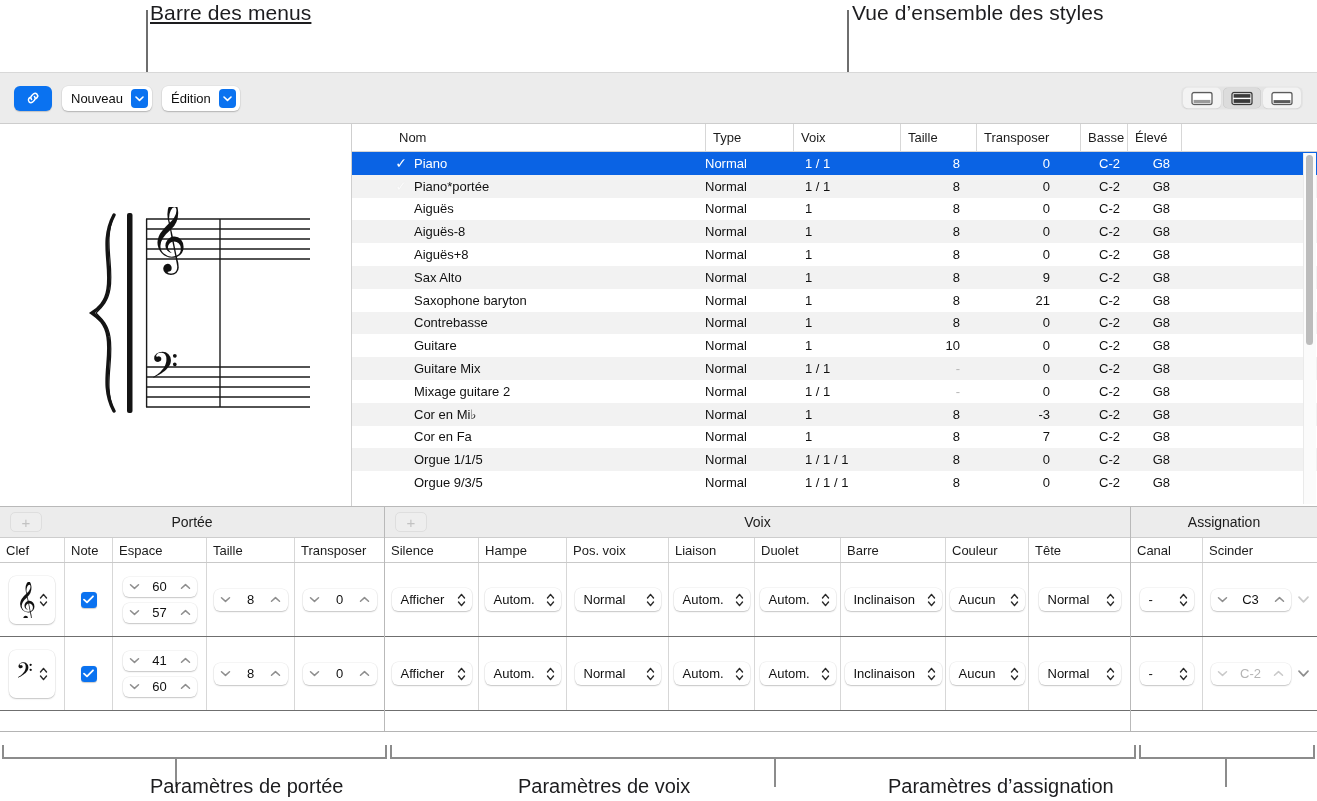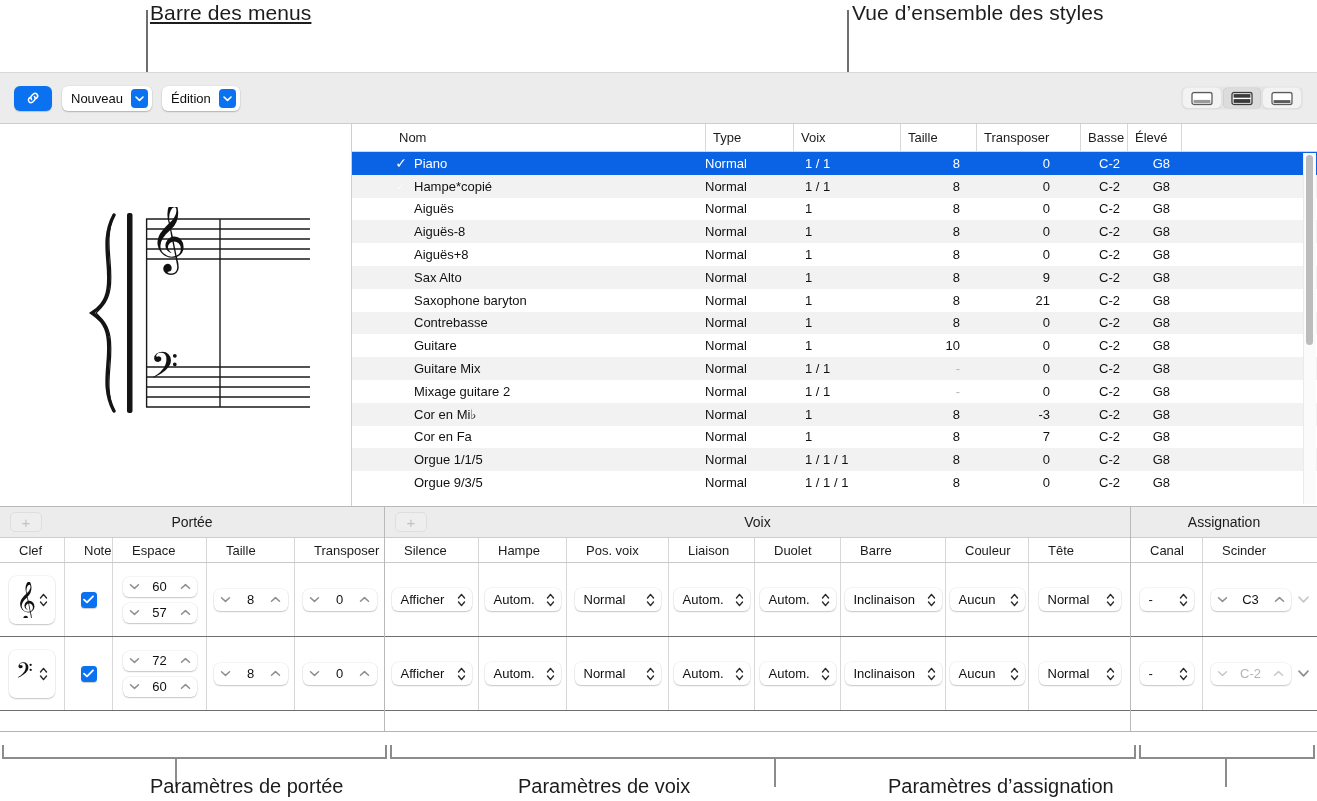--- a/index.html
+++ b/index.html
@@ -190,21 +190,21 @@
   }
   .col-head {
     height:25px;
     display:flex;
     border-bottom:1px solid #c9c9c9;
     background:#fff;
     font-size:13px; color:#1b1b1b;
   }
   .col-head .ch {
     display:flex; align-items:center;
-    padding-left:19px;
+    padding-left:6px;
     border-right:1px solid #d7d7d7;
     white-space:nowrap;
   }
   .col-head .ch:last-child { border-right:none; }
 
   .datarow { display:flex; height:74px; border-bottom:1px solid #6f6f6f; }
   .datarow:last-child { border-bottom:1px solid #6f6f6f; }
   .dc {
     display:flex; align-items:center; justify-content:center;
     border-right:1px solid #d7d7d7;
@@ -386,21 +386,21 @@
             <div class="cell" style="left: 62px; width: 290px;">Piano</div>
             <div class="cell" style="left: 353px; width: 88px;">Normal</div>
             <div class="cell" style="left: 453px; width: 60px;">1 / 1</div>
             <div class="cell r" style="left: 548px; width: 60px;">8</div>
             <div class="cell r" style="left: 624px; width: 74px;">0</div>
             <div class="cell r" style="left: 718px; width: 50px;">C-2</div>
             <div class="cell r" style="left: 772px; width: 46px;">G8</div>
           </div>
           <div class="trow alt">
             <div class="cell check faint" style="opacity: 0.75; color: rgb(255, 255, 255); text-shadow: rgb(217, 217, 217) 0px 0px 1px;">✓</div>
-            <div class="cell" style="left: 62px; width: 290px;">Hampe*copié</div>
+            <div class="cell" style="left: 62px; width: 290px;">Piano*portée</div>
             <div class="cell" style="left: 353px; width: 88px;">Normal</div>
             <div class="cell" style="left: 453px; width: 60px;">1 / 1</div>
             <div class="cell r" style="left: 548px; width: 60px;">8</div>
             <div class="cell r" style="left: 624px; width: 74px;">0</div>
             <div class="cell r" style="left: 718px; width: 50px;">C-2</div>
             <div class="cell r" style="left: 772px; width: 46px;">G8</div>
           </div>
           <div class="trow">
             <div class="cell" style="left: 62px; width: 290px;">Aiguës</div>
             <div class="cell" style="left: 353px; width: 88px;">Normal</div>
@@ -644,21 +644,21 @@
           </div>
         </div>
         <div class="dc" style="width:94px;">
           <div class="stacked">
             <div class="stepper" style="width:74px;">
               <span class="chev">
                   <svg width="11" height="7" viewBox="0 0 11 7">
                     <path d="M1.5 1.8 L5.5 5.4 L9.5 1.8" fill="none" stroke="#8e8e8e" stroke-width="1.5" stroke-linecap="round" stroke-linejoin="round"></path>
                   </svg>
                 </span>
-              <span>72</span>
+              <span>41</span>
               <span class="chev">
                   <svg width="11" height="7" viewBox="0 0 11 7">
                     <path d="M1.5 5.2 L5.5 1.6 L9.5 5.2" fill="none" stroke="#8e8e8e" stroke-width="1.5" stroke-linecap="round" stroke-linejoin="round"></path>
                   </svg>
                 </span>
             </div>
             <div class="stepper" style="width:74px;">
               <span class="chev">
                   <svg width="11" height="7" viewBox="0 0 11 7">
                     <path d="M1.5 1.8 L5.5 5.4 L9.5 1.8" fill="none" stroke="#8e8e8e" stroke-width="1.5" stroke-linecap="round" stroke-linejoin="round"></path>

